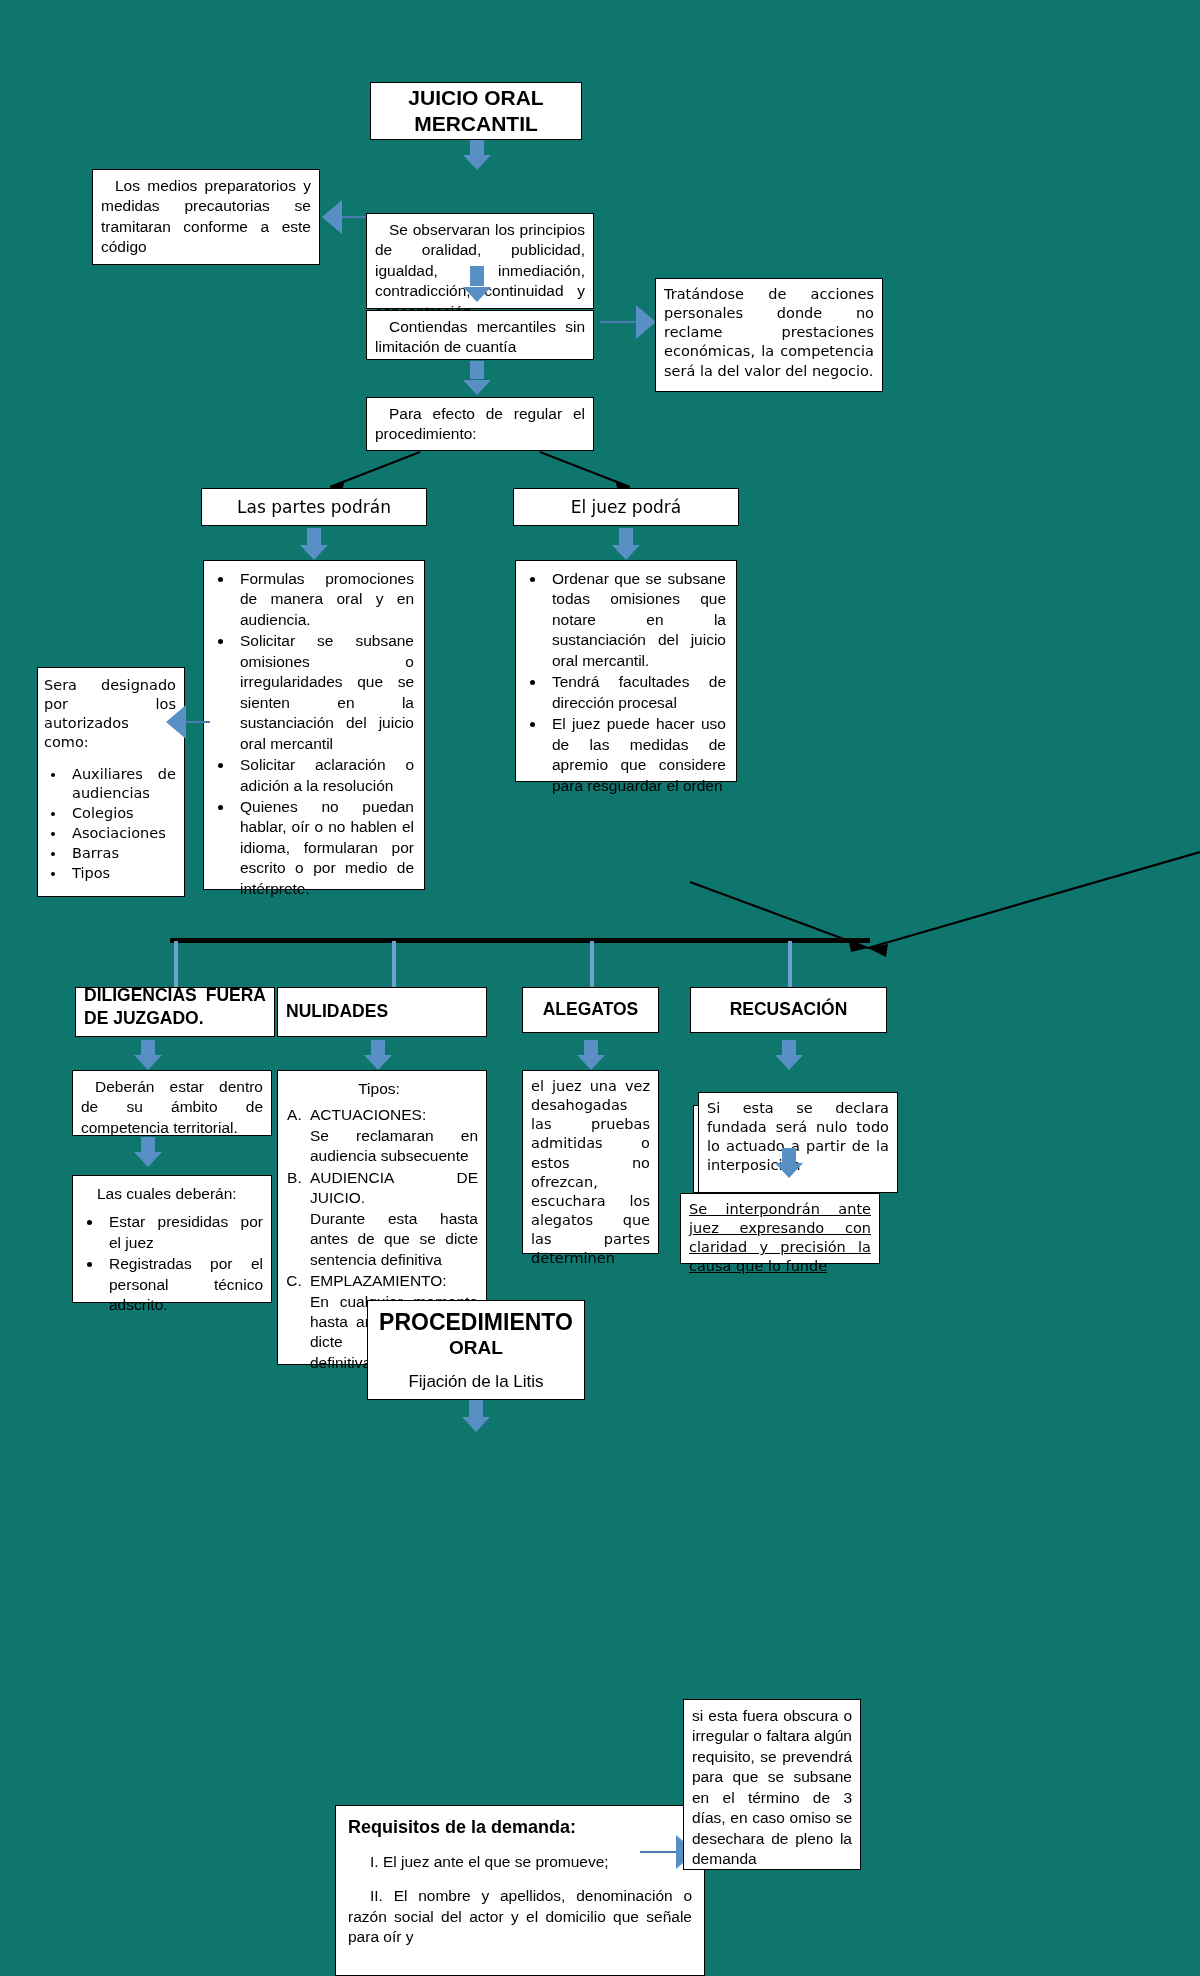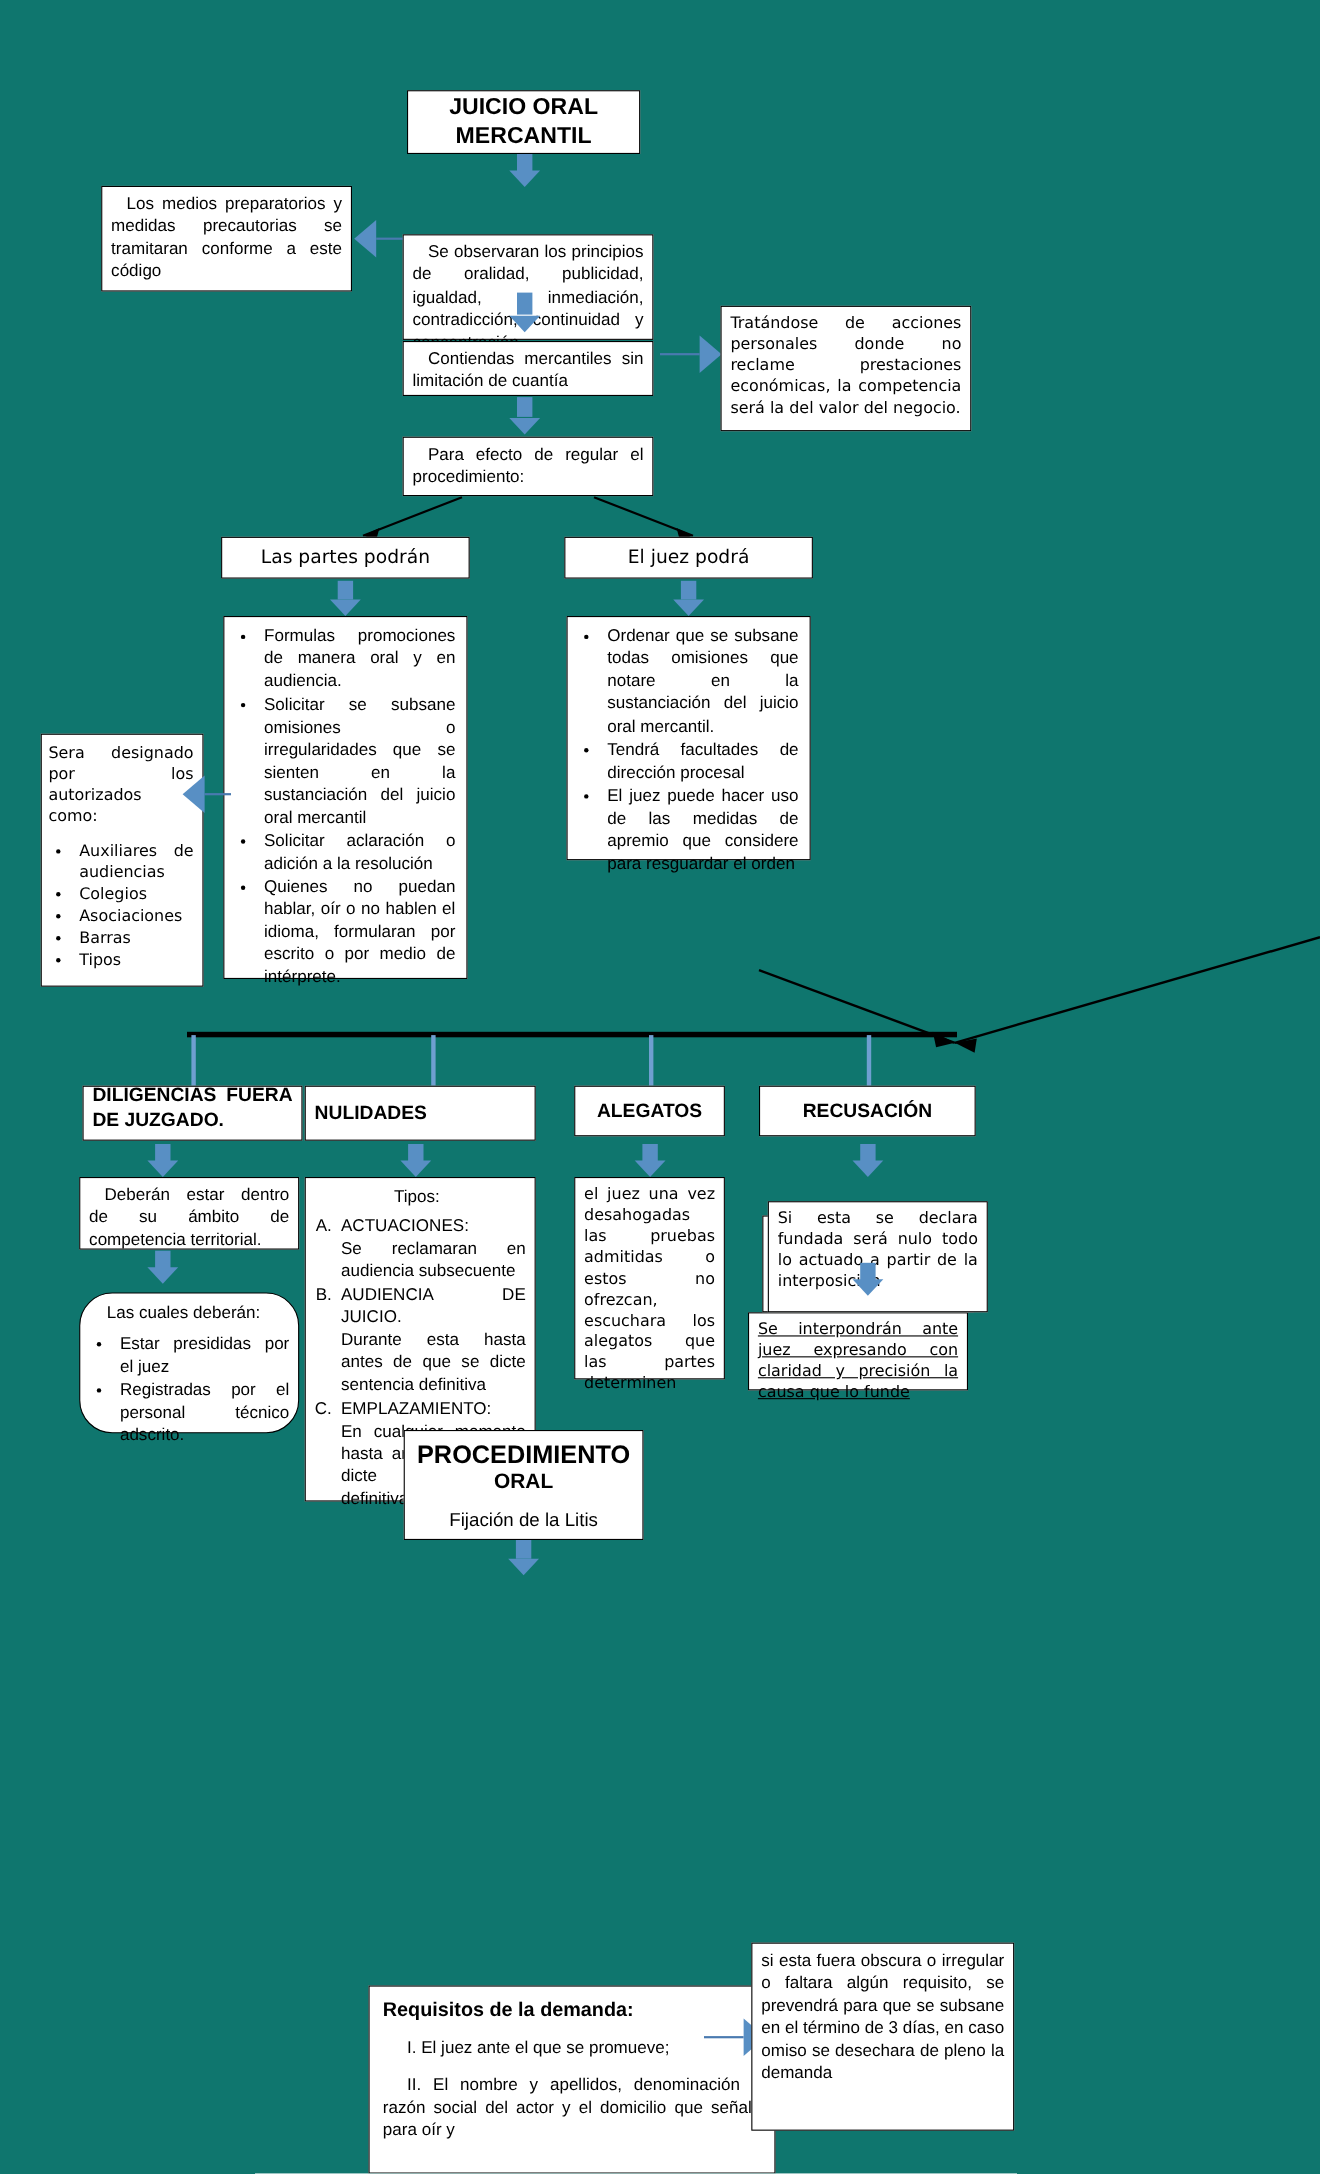--- a/index.html
+++ b/index.html
@@ -237,21 +237,21 @@
       <div class="head"></div>
     </div>
 
   <div class="box arial" style="left:72px; top:1070px; width:200px; height:66px;">
     <span class="ind">Deberán estar dentro de su ámbito de competencia territorial.</span>
   </div>
   <div class="arr arr-down" style="left:133px; top:1137px; width:30px; height:30px;">
     <div class="shaft" style="height:16px;"></div>
       <div class="head"></div>
     </div>
-  <div class="box arial" style="left:72px; top:1175px; width:200px; height:128px; padding:8px 8px 8px 2px;border-radius:30px;">
+  <div class="box arial" style="left:72px; top:1175px; width:200px; height:128px; padding:8px 8px 8px 2px;">
     <span class="ind" style="padding-left:8px;">Las cuales deberán:</span>
     <ul class="bul" style="margin-top:8px;">
       <li>Estar presididas por el juez</li>
       <li>Registradas por el personal técnico adscrito.</li>
     </ul>
   </div>
 
   <div class="box arial" style="left:277px; top:1070px; width:210px; height:295px; padding:8px 8px 8px 2px;">
     <span class="center" style="display:block;text-align:center;">Tipos:</span>
     <ol class="alpha" style="margin-top:6px;">
@@ -303,17 +303,17 @@
     <span style="display:block;font-weight:bold;font-size:18px;text-align:left;">Requisitos de la demanda:</span>
     <span style="display:block;margin-top:12px;text-indent:22px;">I. El juez ante el que se promueve;</span>
     <span style="display:block;margin-top:14px;text-indent:22px;">II. El nombre y apellidos, denominación o razón social del actor y el domicilio que señale para oír y</span>
   </div>
 
   <div class="arr arr-right" style="left:640px; top:1835px; width:56px; height:34px;">
     <div class="shaft" style="width:36px;"></div>
       <div class="head"></div>
     </div>
 
-  <div class="box arial" style="left:683px; top:1766px; width:239px; height:171px;">
+  <div class="box arial" style="left:683px; top:1699px; width:178px; height:171px;">
     <span>si esta fuera obscura o irregular o faltara algún requisito, se prevendrá para que se subsane en el término de 3 días, en caso omiso se desechara de pleno la demanda</span>
   </div>
 
 </div>
 
 </body></html>

